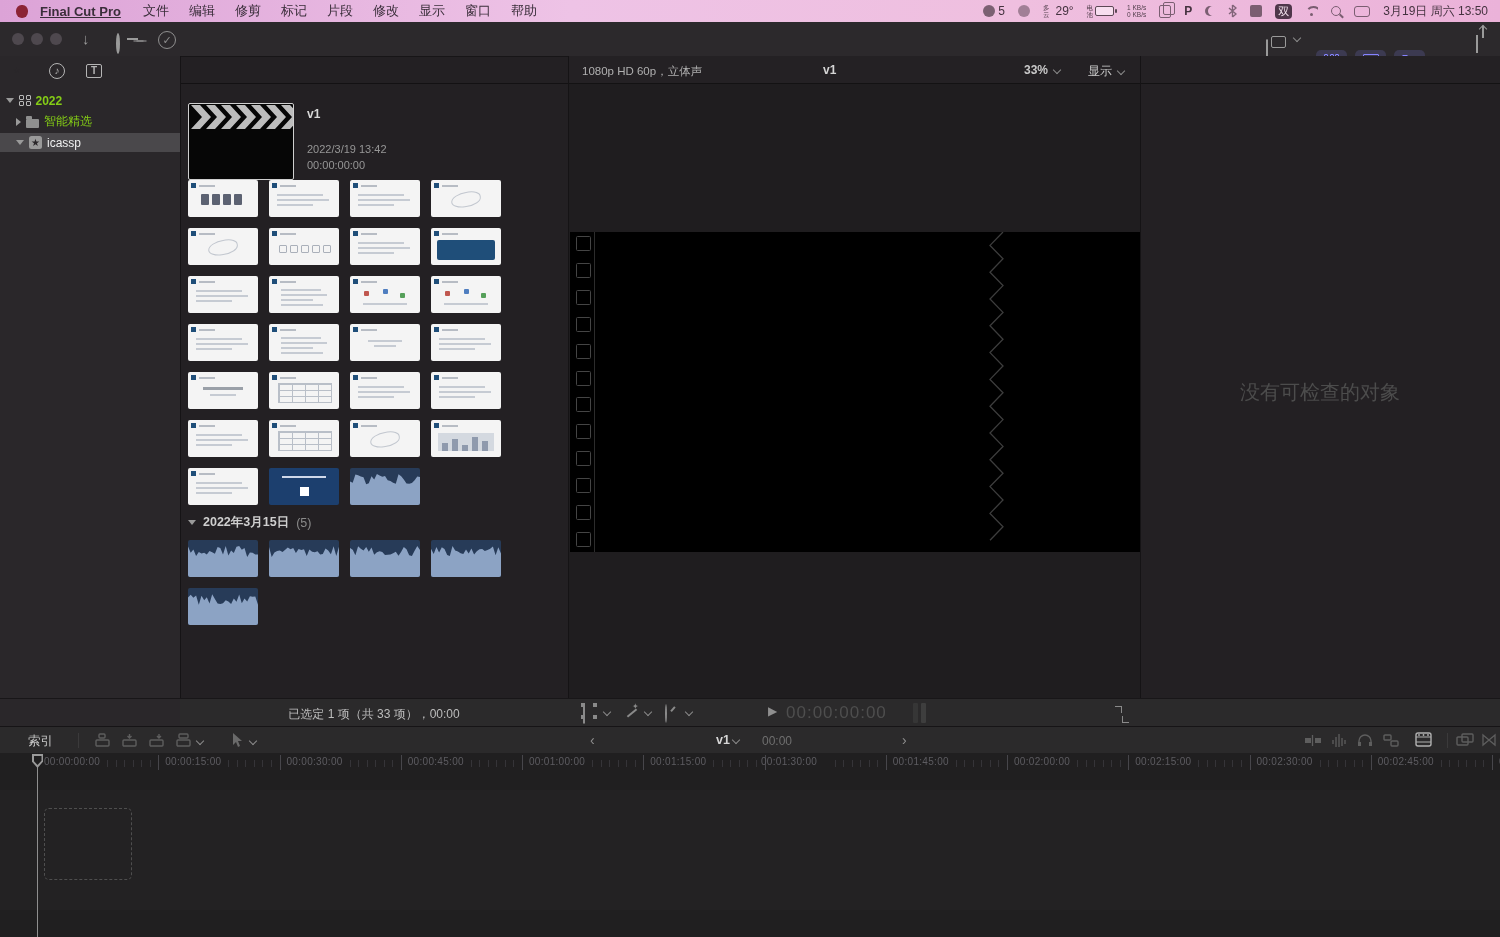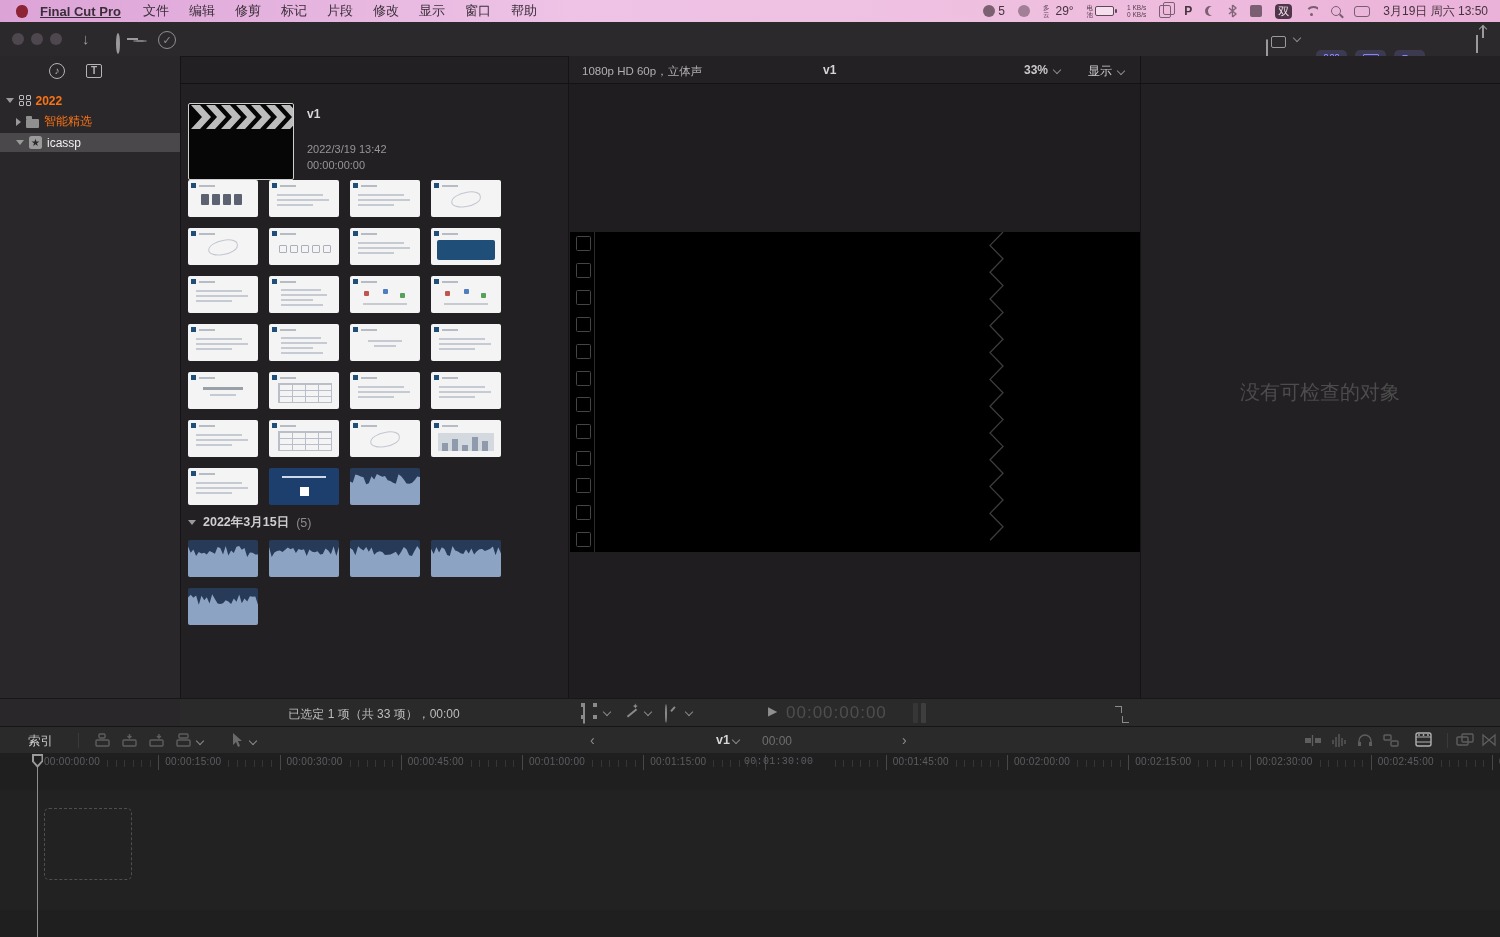--- a/index.html
+++ b/index.html
@@ -68,21 +68,21 @@
   .stepper{display:inline-flex;flex-direction:column;gap:1px;margin-left:5px;vertical-align:middle;}
   .stepper i{width:4px;height:4px;border-right:1.4px solid #777;border-bottom:1.4px solid #777;}
   .stepper i.u{transform:rotate(-135deg);}
   .stepper i.d{transform:rotate(45deg);}
   
   #sidebar{left:0;top:84px;width:180px;height:642px;background:#2a272a;}
   #browser{left:180px;top:84px;width:388px;height:614px;background:#232023;overflow:hidden;}
   #viewer{left:568px;top:84px;width:572px;height:614px;background:#1f1d1f;}
   #inspector{left:1140px;top:84px;width:360px;height:642px;background:#232023;}
   .vdiv{width:1px;background:#151315;top:56px;}
-  .srow{display:flex;align-items:center;height:19px;color:#f97316;font-size:12px;gap:5px;}
+  .srow{display:flex;align-items:center;height:19px;color:#84cc16;font-size:12px;gap:5px;}
   .caret{width:0;height:0;border-left:4px solid transparent;border-right:4px solid transparent;border-top:5px solid #9a9a9a;}
   .caret.r{border-top:4px solid transparent;border-bottom:4px solid transparent;border-left:5px solid #9a9a9a;border-right:none;}
   .lib-ic{display:grid;grid-template-columns:5px 5px;grid-template-rows:5px 5px;gap:1.5px;}
   .lib-ic i{border:1.3px solid #b9b9b9;border-radius:1px;}
   .fold-ic{width:13px;height:9px;background:#8f8f8f;border-radius:1px;position:relative;margin-top:3px;}
   .fold-ic:before{content:"";position:absolute;left:0;top:-2.5px;width:6px;height:2.5px;background:#8f8f8f;border-radius:1px 1px 0 0;}
   .star-ic{width:13px;height:13px;background:#9a9a9a;border-radius:2.5px;color:#2a272a;font-size:10px;line-height:13px;text-align:center;}
   
   .sechdr{color:#cfcfcf;font-size:12.5px;font-weight:bold;display:flex;align-items:center;gap:7px;}
   .sechdr .cnt{color:#8a8a8a;font-weight:normal;}
@@ -639,21 +639,21 @@
       <div class="mn" style="left: 634.5px;"></div>
       <div class="mj" style="left: 643.25px;"></div>
       <span class="rlbl" style="left: 650.25px;">00:01:15:00</span>
       <div class="mn" style="left: 713.25px;"></div>
       <div class="mn" style="left: 721.75px;"></div>
       <div class="mn" style="left: 730.25px;"></div>
       <div class="mn" style="left: 738.75px;"></div>
       <div class="mn" style="left: 747.25px;"></div>
       <div class="mn" style="left: 755.75px;"></div>
       <div class="mj" style="left: 764.5px;"></div>
-      <span class="rlbl" style="left: 744px; font-family: Liberation Mono, monospace;">00:01:30:00</span>
+      <span class="rlbl" style="left: 761px;">00:01:30:00</span>
       <div class="mn" style="left: 834.5px;"></div>
       <div class="mn" style="left: 843px;"></div>
       <div class="mn" style="left: 851.5px;"></div>
       <div class="mn" style="left: 860px;"></div>
       <div class="mn" style="left: 868.5px;"></div>
       <div class="mn" style="left: 877px;"></div>
       <div class="mj" style="left: 885.75px;"></div>
       <span class="rlbl" style="left: 892.75px;">00:01:45:00</span>
       <div class="mn" style="left: 955.75px;"></div>
       <div class="mn" style="left: 964.25px;"></div>

